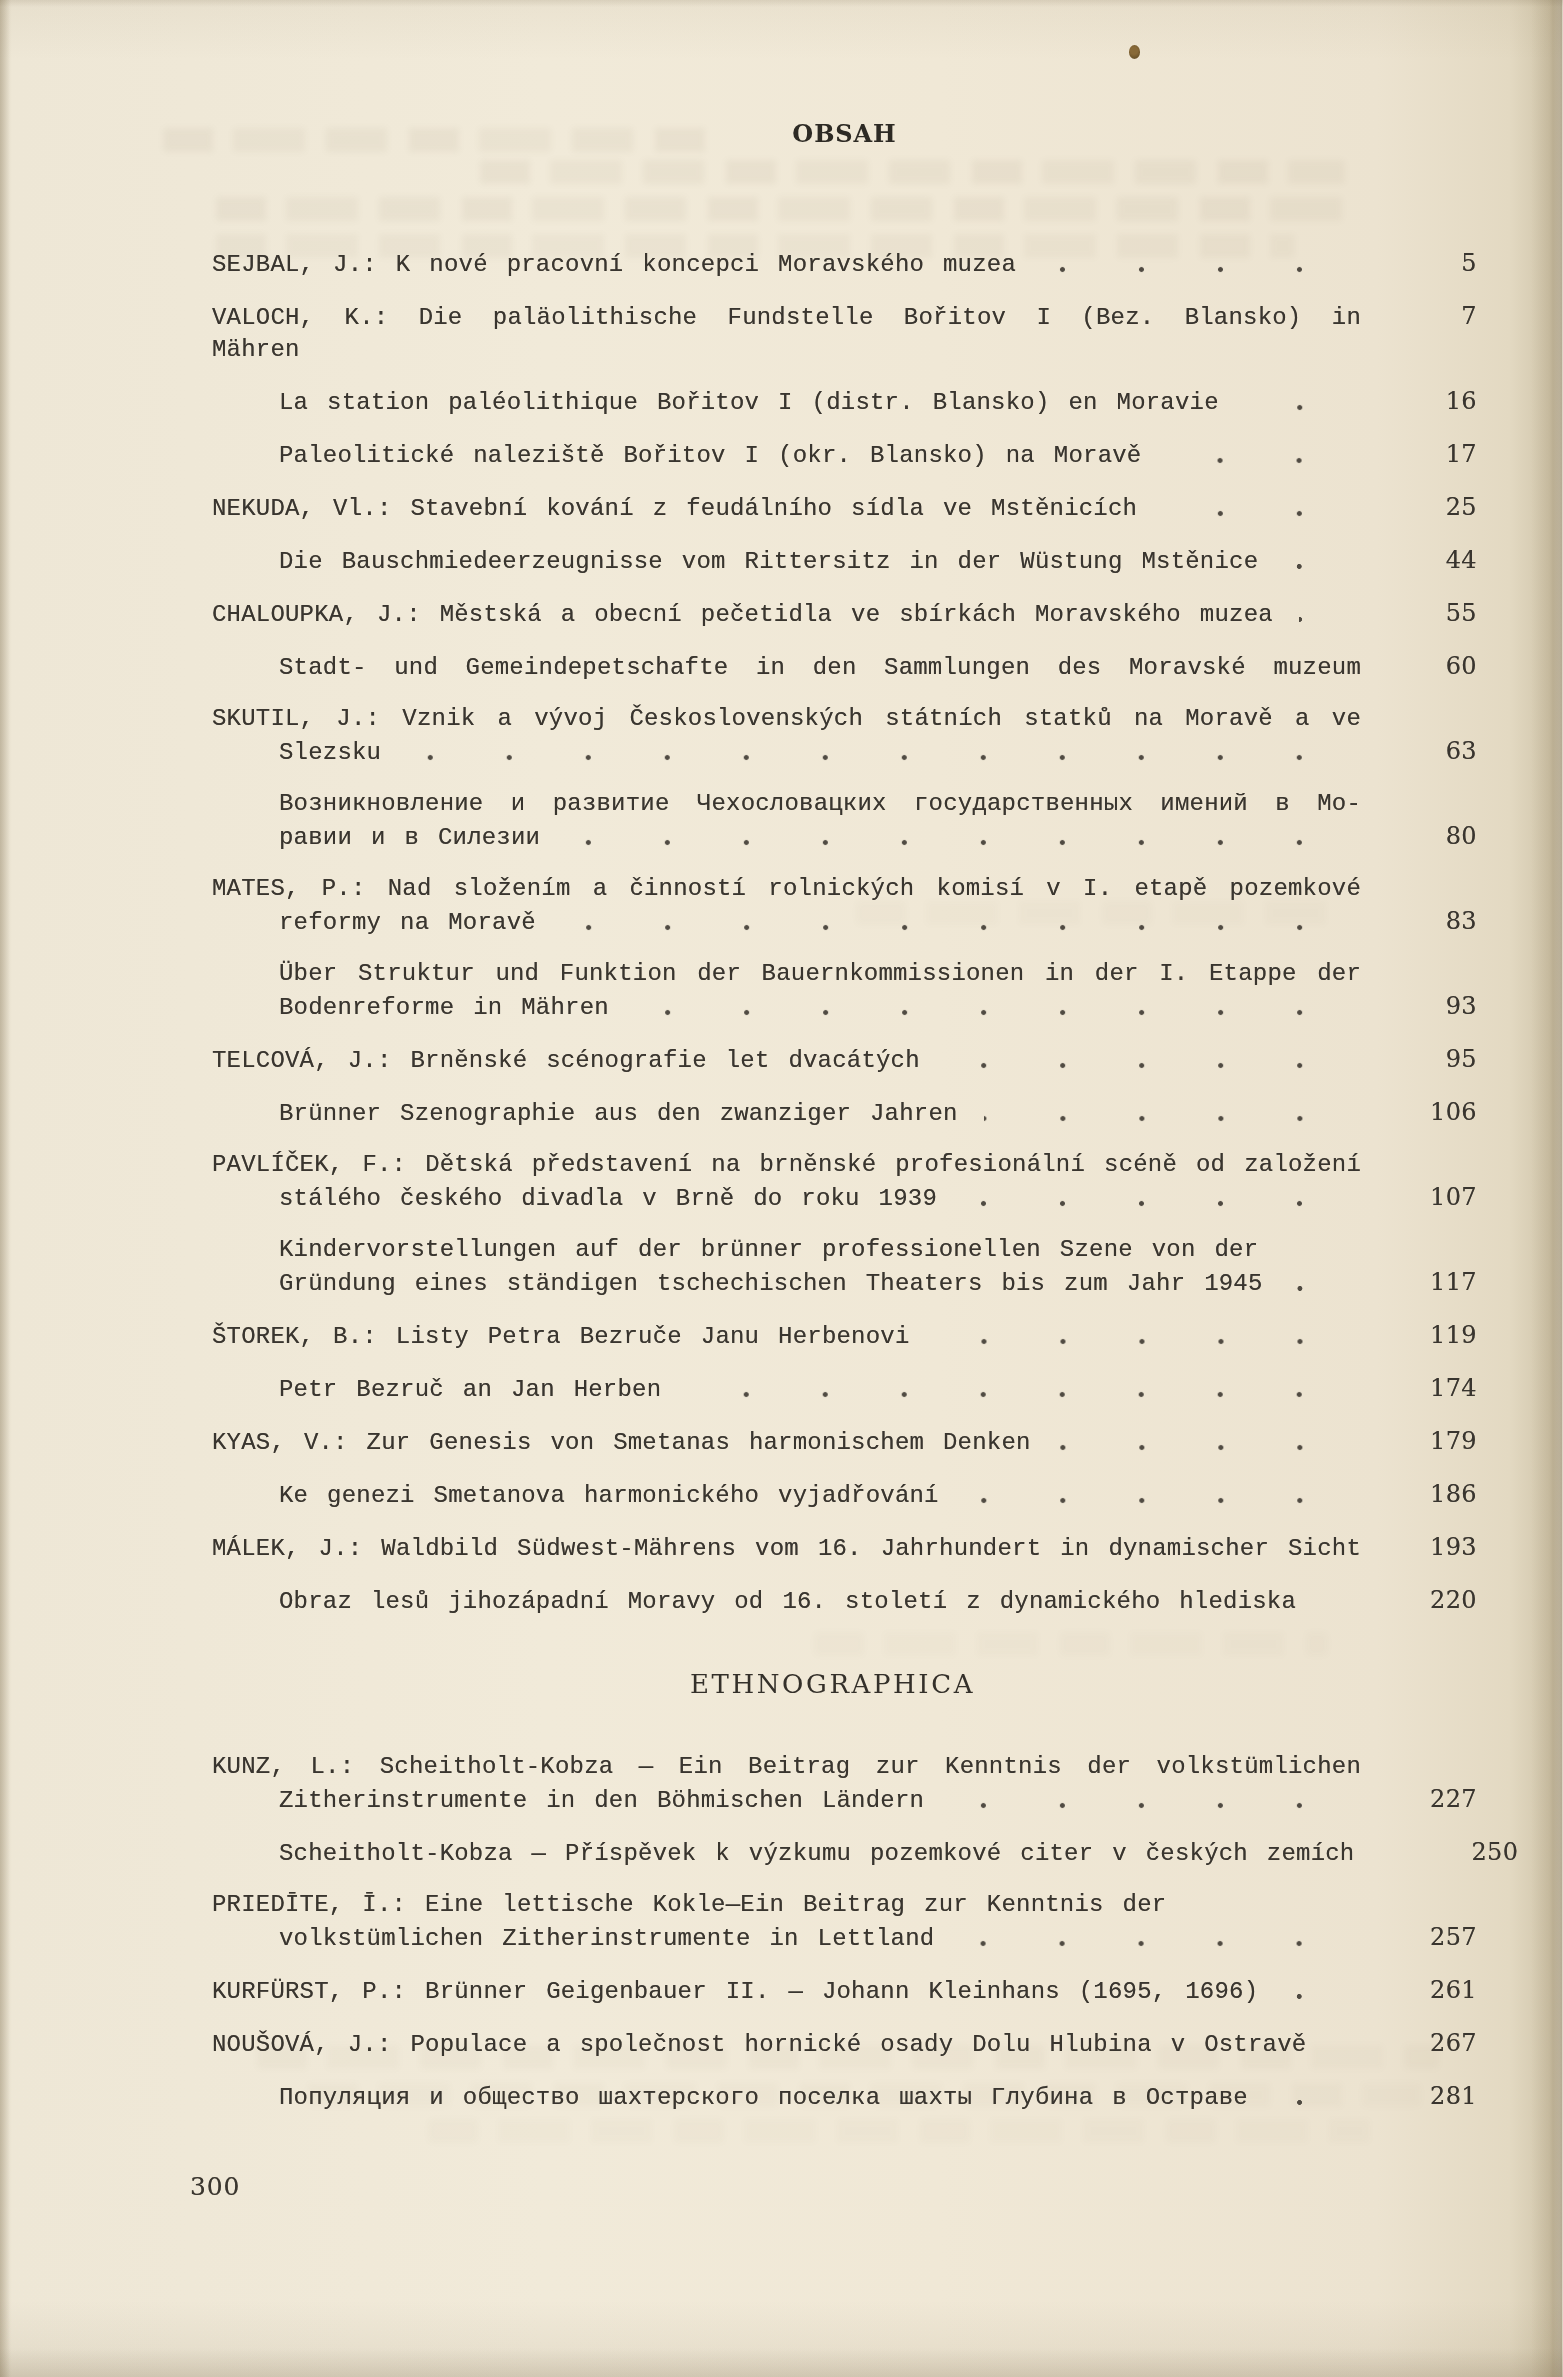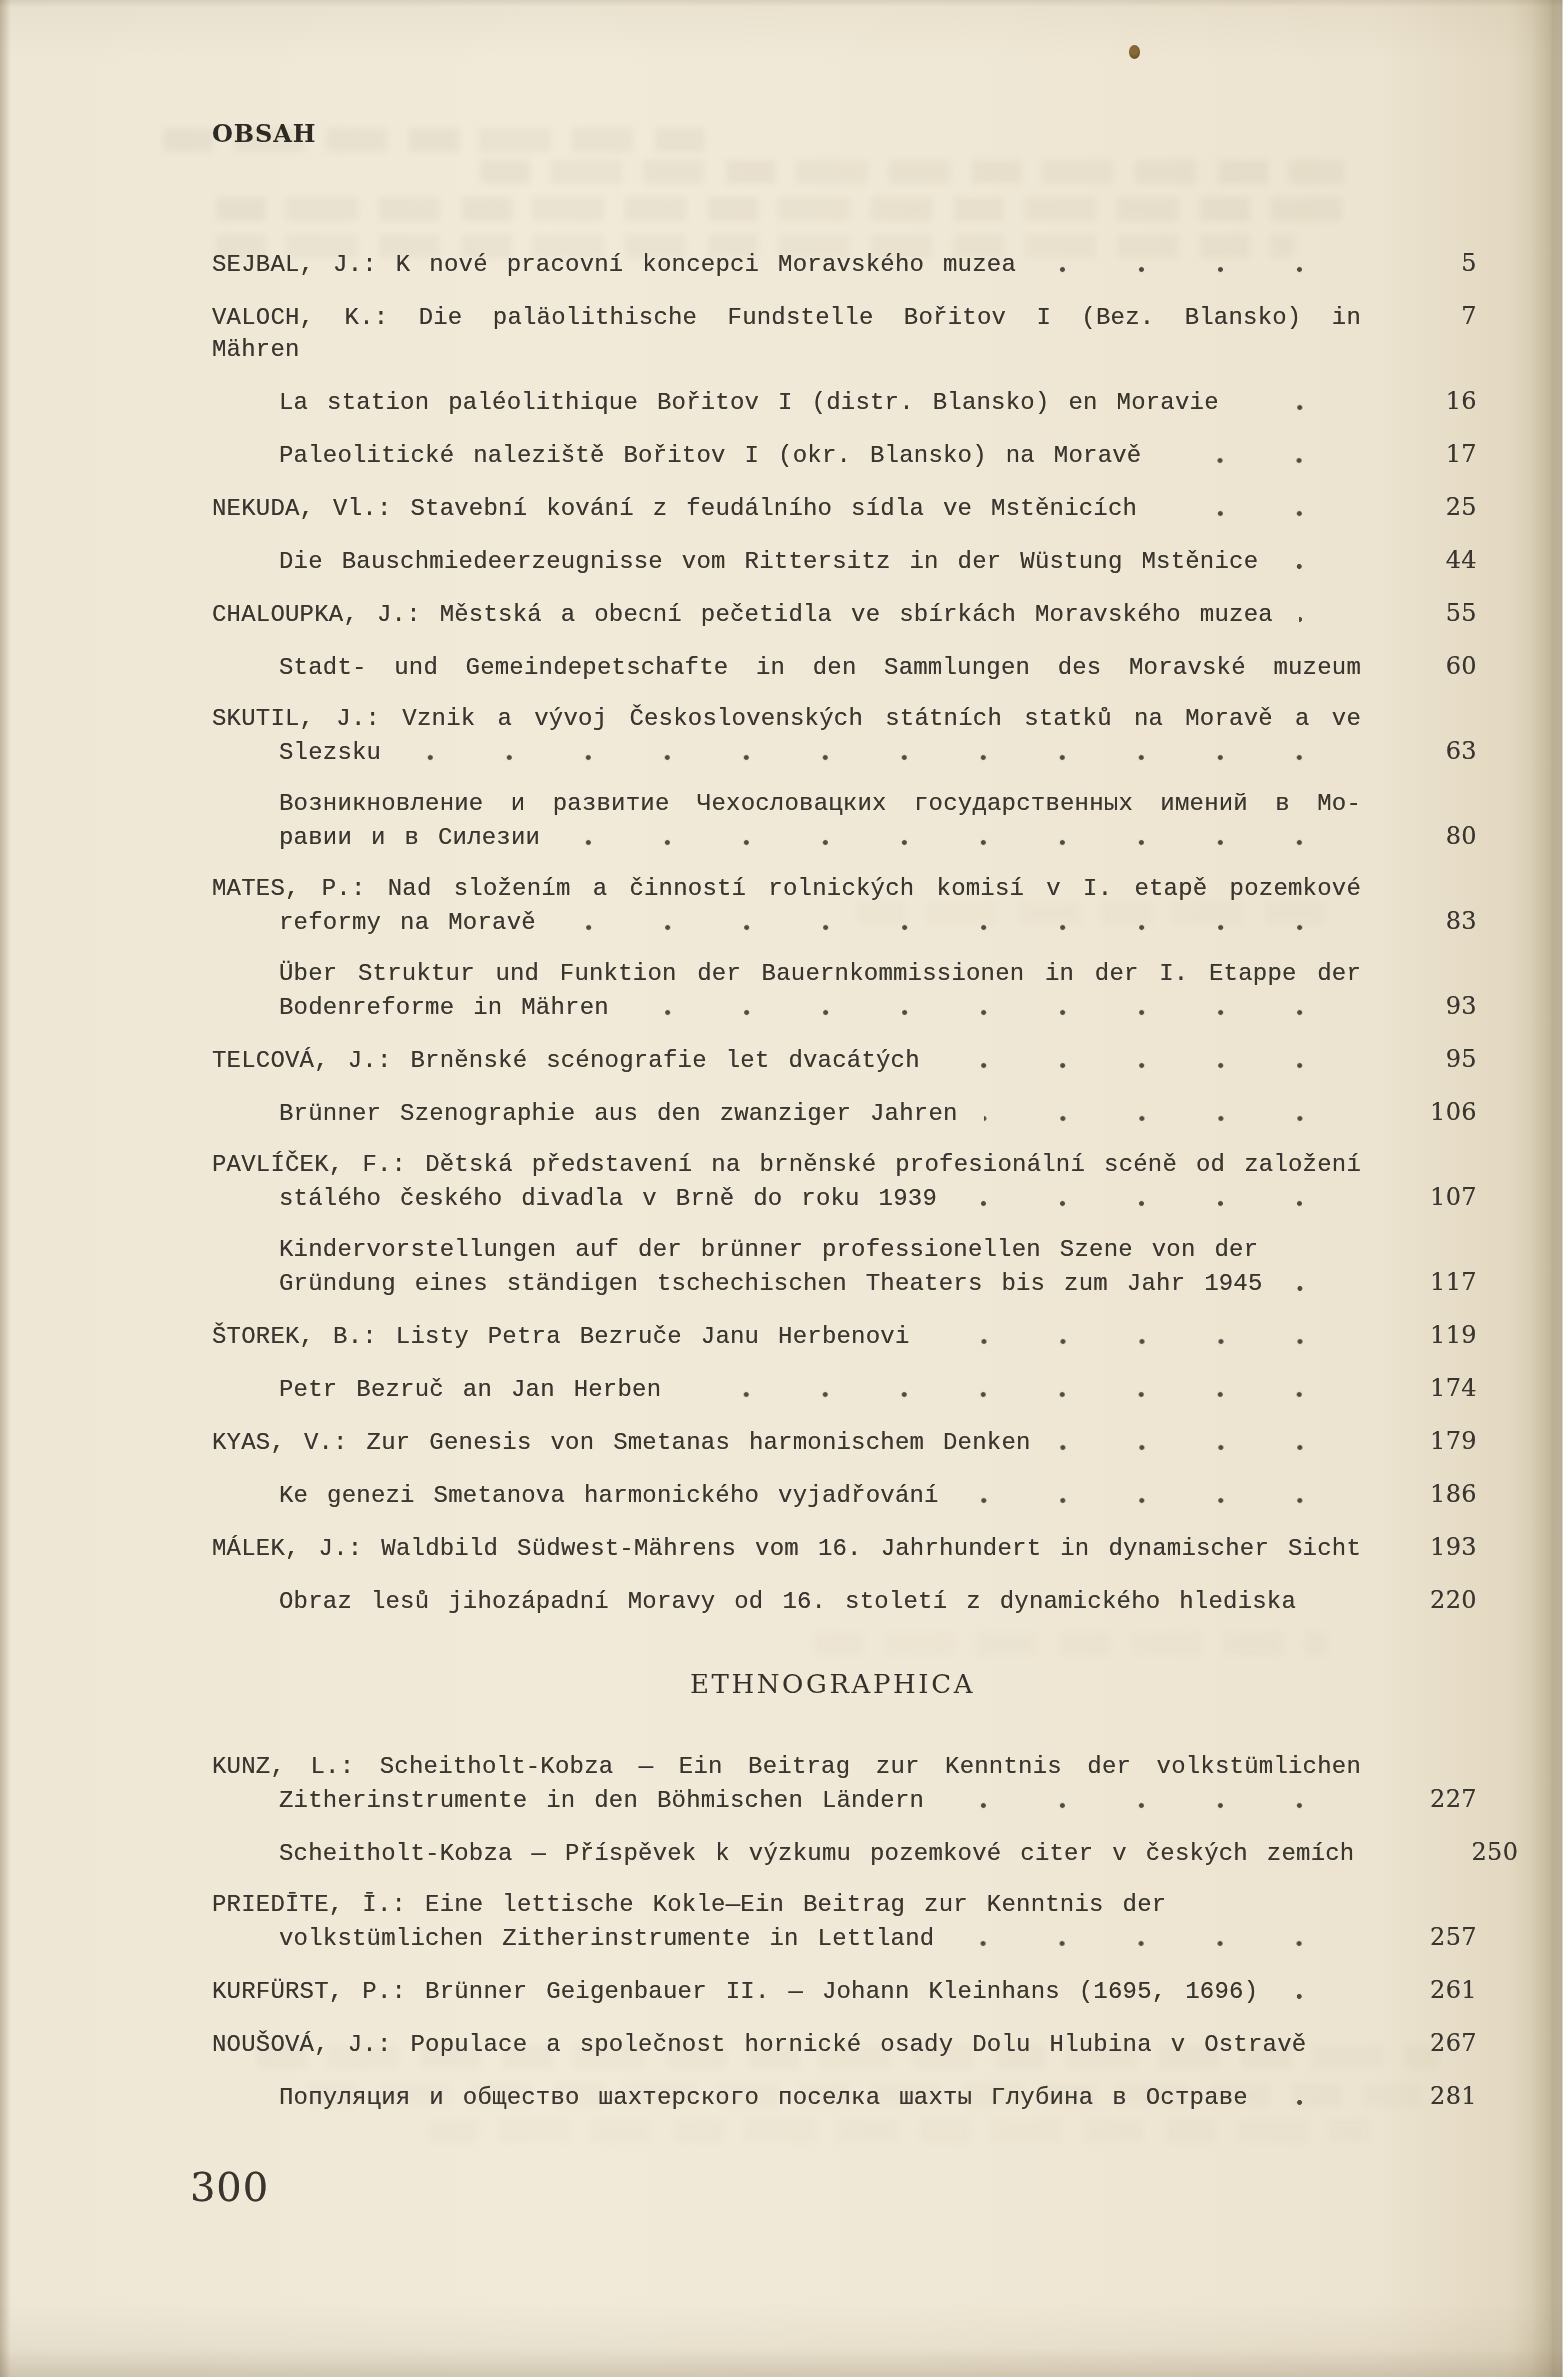--- a/index.html
+++ b/index.html
@@ -10,21 +10,21 @@
     color:#39352f;
     background:
       linear-gradient(180deg, rgba(120,100,60,.06) 0, rgba(120,100,60,0) 60px),
       linear-gradient(0deg, rgba(110,90,55,.10) 0, rgba(110,90,55,0) 77px),
       linear-gradient(90deg,#ddd4bf 0px,#eee7d6 12px,#f1ead9 35%,#f0e8d6 60%,#ece3d0 88%,#e3d9c2 96.5%,#cfc4a9 99.3%,#f3eddd 100%);
   }
   .page *{box-sizing:border-box;}
   
   .title{
     position:absolute;top:118px;left:212px;width:1265px;
-    margin:0;
+    margin:0;text-align:center;
     font-size:24px;line-height:32px;font-weight:bold;letter-spacing:0.9px;
     color:#2d2a24;
   }
   
   .content{position:absolute;top:247px;left:212px;width:1265px;}
   .entry{margin:0 0 19px 0;}
   .row{display:flex;align-items:baseline;line-height:32px;font-size:24px;}
   .t{white-space:nowrap;word-spacing:4.3px;letter-spacing:0.2px;text-shadow:0 0 0.5px rgba(45,40,33,.55);font-family:Liberation Mono, monospace;}
   .t.indent{padding-left:67px;text-align:right;}
   .t.justify{flex:1 1 auto;white-space:normal;text-align:justify;text-align-last:justify;}
@@ -42,21 +42,21 @@
   }
   .section{
     margin:50px 0 51px 0;text-align:center;font-weight:normal;
     font-size:26px;line-height:32px;letter-spacing:2.6px;
     transform:translateX(-12px);
     color:#34302a;
   }
   
   .folio{
     position:absolute;left:190px;top:2170px;
-    font-size:40px;line-height:34px;letter-spacing:0.9px;
+    font-size:25px;line-height:34px;letter-spacing:0.9px;
     color:#3a362f;text-shadow:0 0 0.6px rgba(45,40,33,.5);
   }
   
   .ghost{
     position:absolute;height:24px;border-radius:3.4px;
     background:repeating-linear-gradient(90deg,
       rgba(122,106,78,.55) 0 50px, rgba(122,106,78,0) 50px 70px,
       rgba(122,106,78,.45) 70px 142px, rgba(122,106,78,0) 142px 163px,
       rgba(122,106,78,.5) 163px 224px, rgba(122,106,78,0) 224px 246px);
     filter:blur(3.4px);opacity:.12;pointer-events:none;

